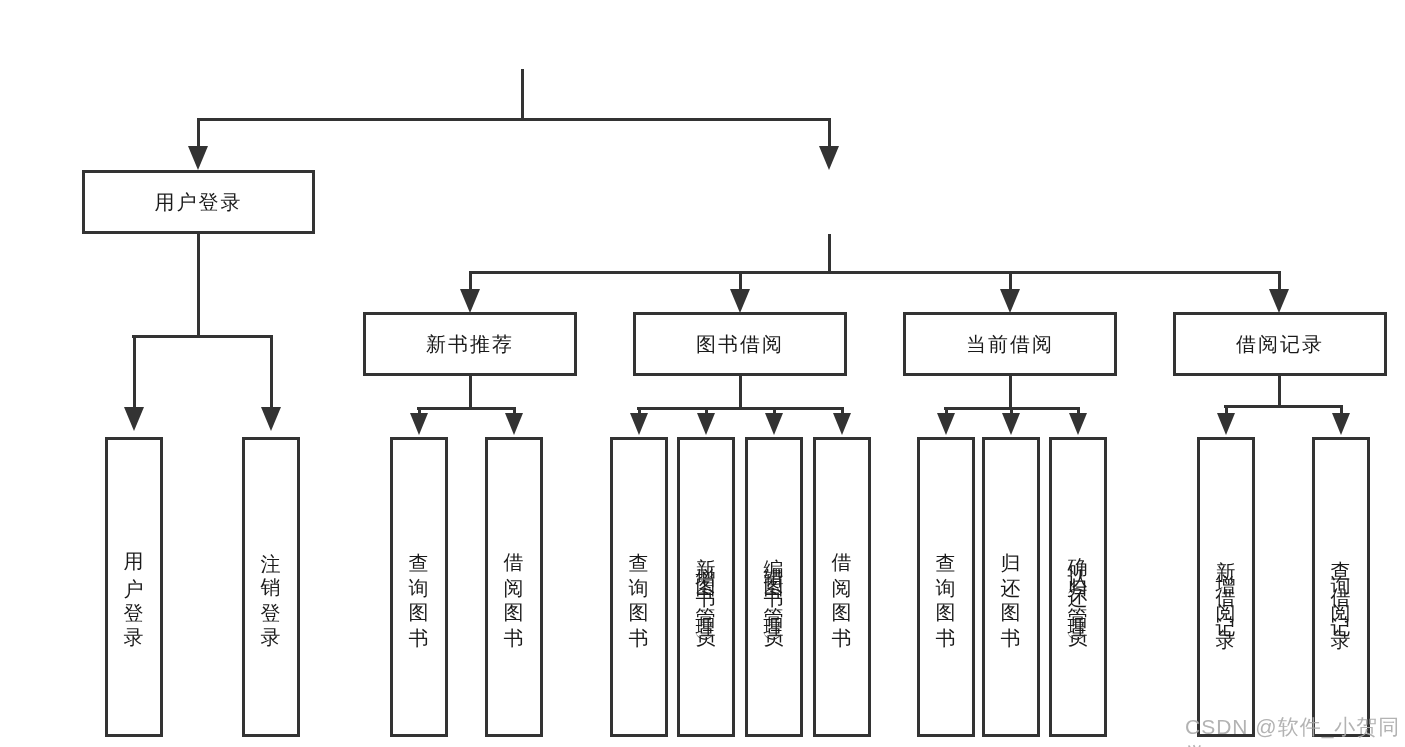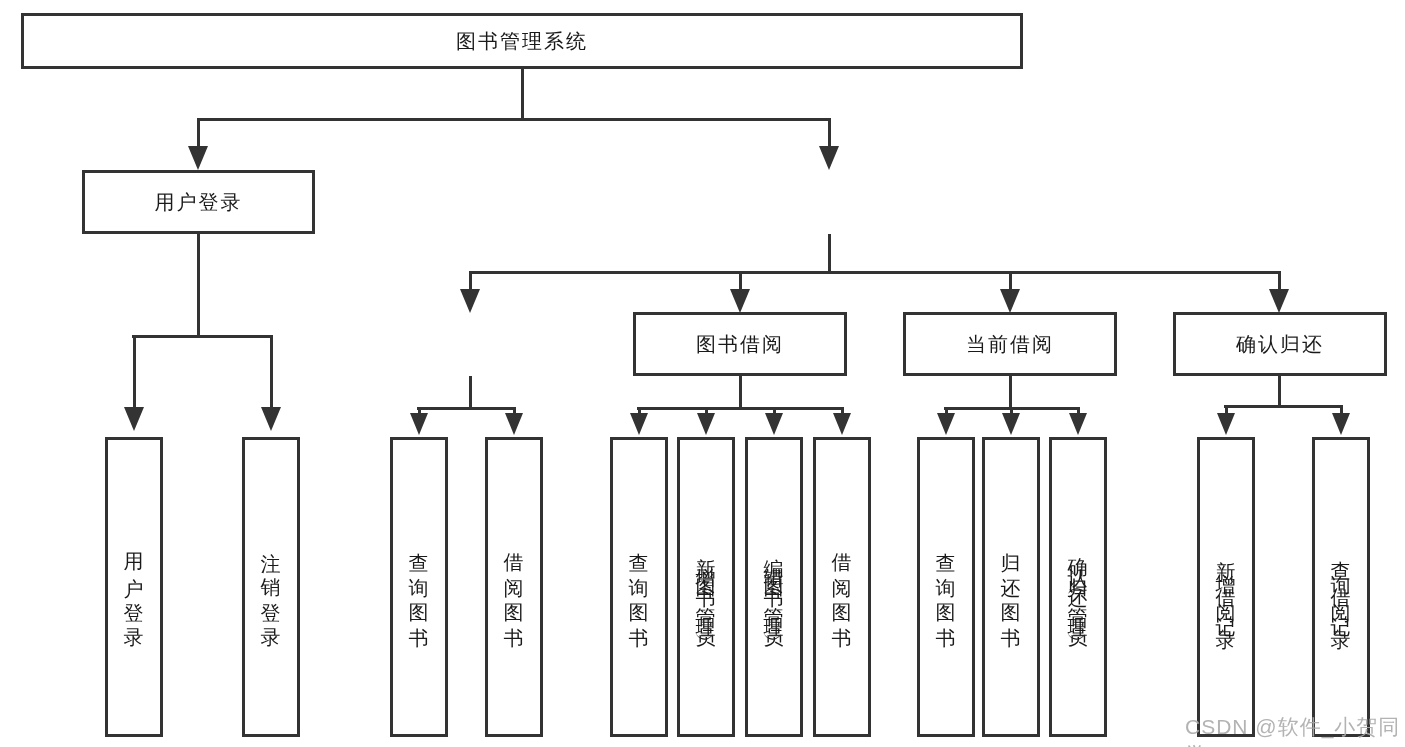--- a/index.html
+++ b/index.html
@@ -35,23 +35,20 @@
   #watermark{
     position:absolute;left:1185px;top:713px;z-index:6;
     font-size:21px;letter-spacing:1px;color:#ababab;opacity:0.9;
   }
 </style>
 </head>
 <body>
 
 <div id="stage">
 
-  <div class="box" style="left:21px;top:13px;width:1002px;height:56px;">
-    <span>图书管理系统</span>
-  </div>
 
   <div class="vline" style="left:521px;top:69px;height:49px;"></div>
   <div class="hline" style="left:197px;top:118px;width:634px;"></div>
   <div class="vline" style="left:197px;top:118px;height:30px;"></div>
   <div class="ahead" style="left:188px;top:146px;"></div>
   <div class="vline" style="left:828px;top:118px;height:30px;"></div>
   <div class="ahead" style="left:819px;top:146px;"></div>
 
   <div class="box" style="left:82px;top:170px;width:233px;height:64px;">
     <span>用户登录</span>
@@ -68,28 +65,31 @@
   <div class="hline" style="left:469px;top:271px;width:812px;"></div>
   <div class="vline" style="left:469px;top:271px;height:20px;"></div>
   <div class="ahead" style="left:460px;top:289px;"></div>
   <div class="vline" style="left:739px;top:271px;height:20px;"></div>
   <div class="ahead" style="left:730px;top:289px;"></div>
   <div class="vline" style="left:1009px;top:271px;height:20px;"></div>
   <div class="ahead" style="left:1000px;top:289px;"></div>
   <div class="vline" style="left:1278px;top:271px;height:20px;"></div>
   <div class="ahead" style="left:1269px;top:289px;"></div>
 
+  <div class="box" style="left:363px;top:312px;width:214px;height:64px;">
+    <span>新书推荐</span>
+  </div>
   <div class="box" style="left:903px;top:312px;width:214px;height:64px;">
     <span>当前借阅</span>
   </div>
   <div class="box" style="left:633px;top:312px;width:214px;height:64px;">
     <span>图书借阅</span>
   </div>
   <div class="box" style="left:1173px;top:312px;width:214px;height:64px;">
-    <span>确认归还</span>
+    <span>借阅记录</span>
   </div>
 
   <div class="vline" style="left:469px;top:376px;height:31px;"></div>
   <div class="hline" style="left:417px;top:407px;width:99px;"></div>
   <div class="vline" style="left:418px;top:407px;height:8px;"></div>
   <div class="ahead small" style="left:410px;top:413px;"></div>
   <div class="vline" style="left:513px;top:407px;height:8px;"></div>
   <div class="ahead small" style="left:505px;top:413px;"></div>
 
   <div class="vline" style="left:739px;top:376px;height:31px;"></div>

